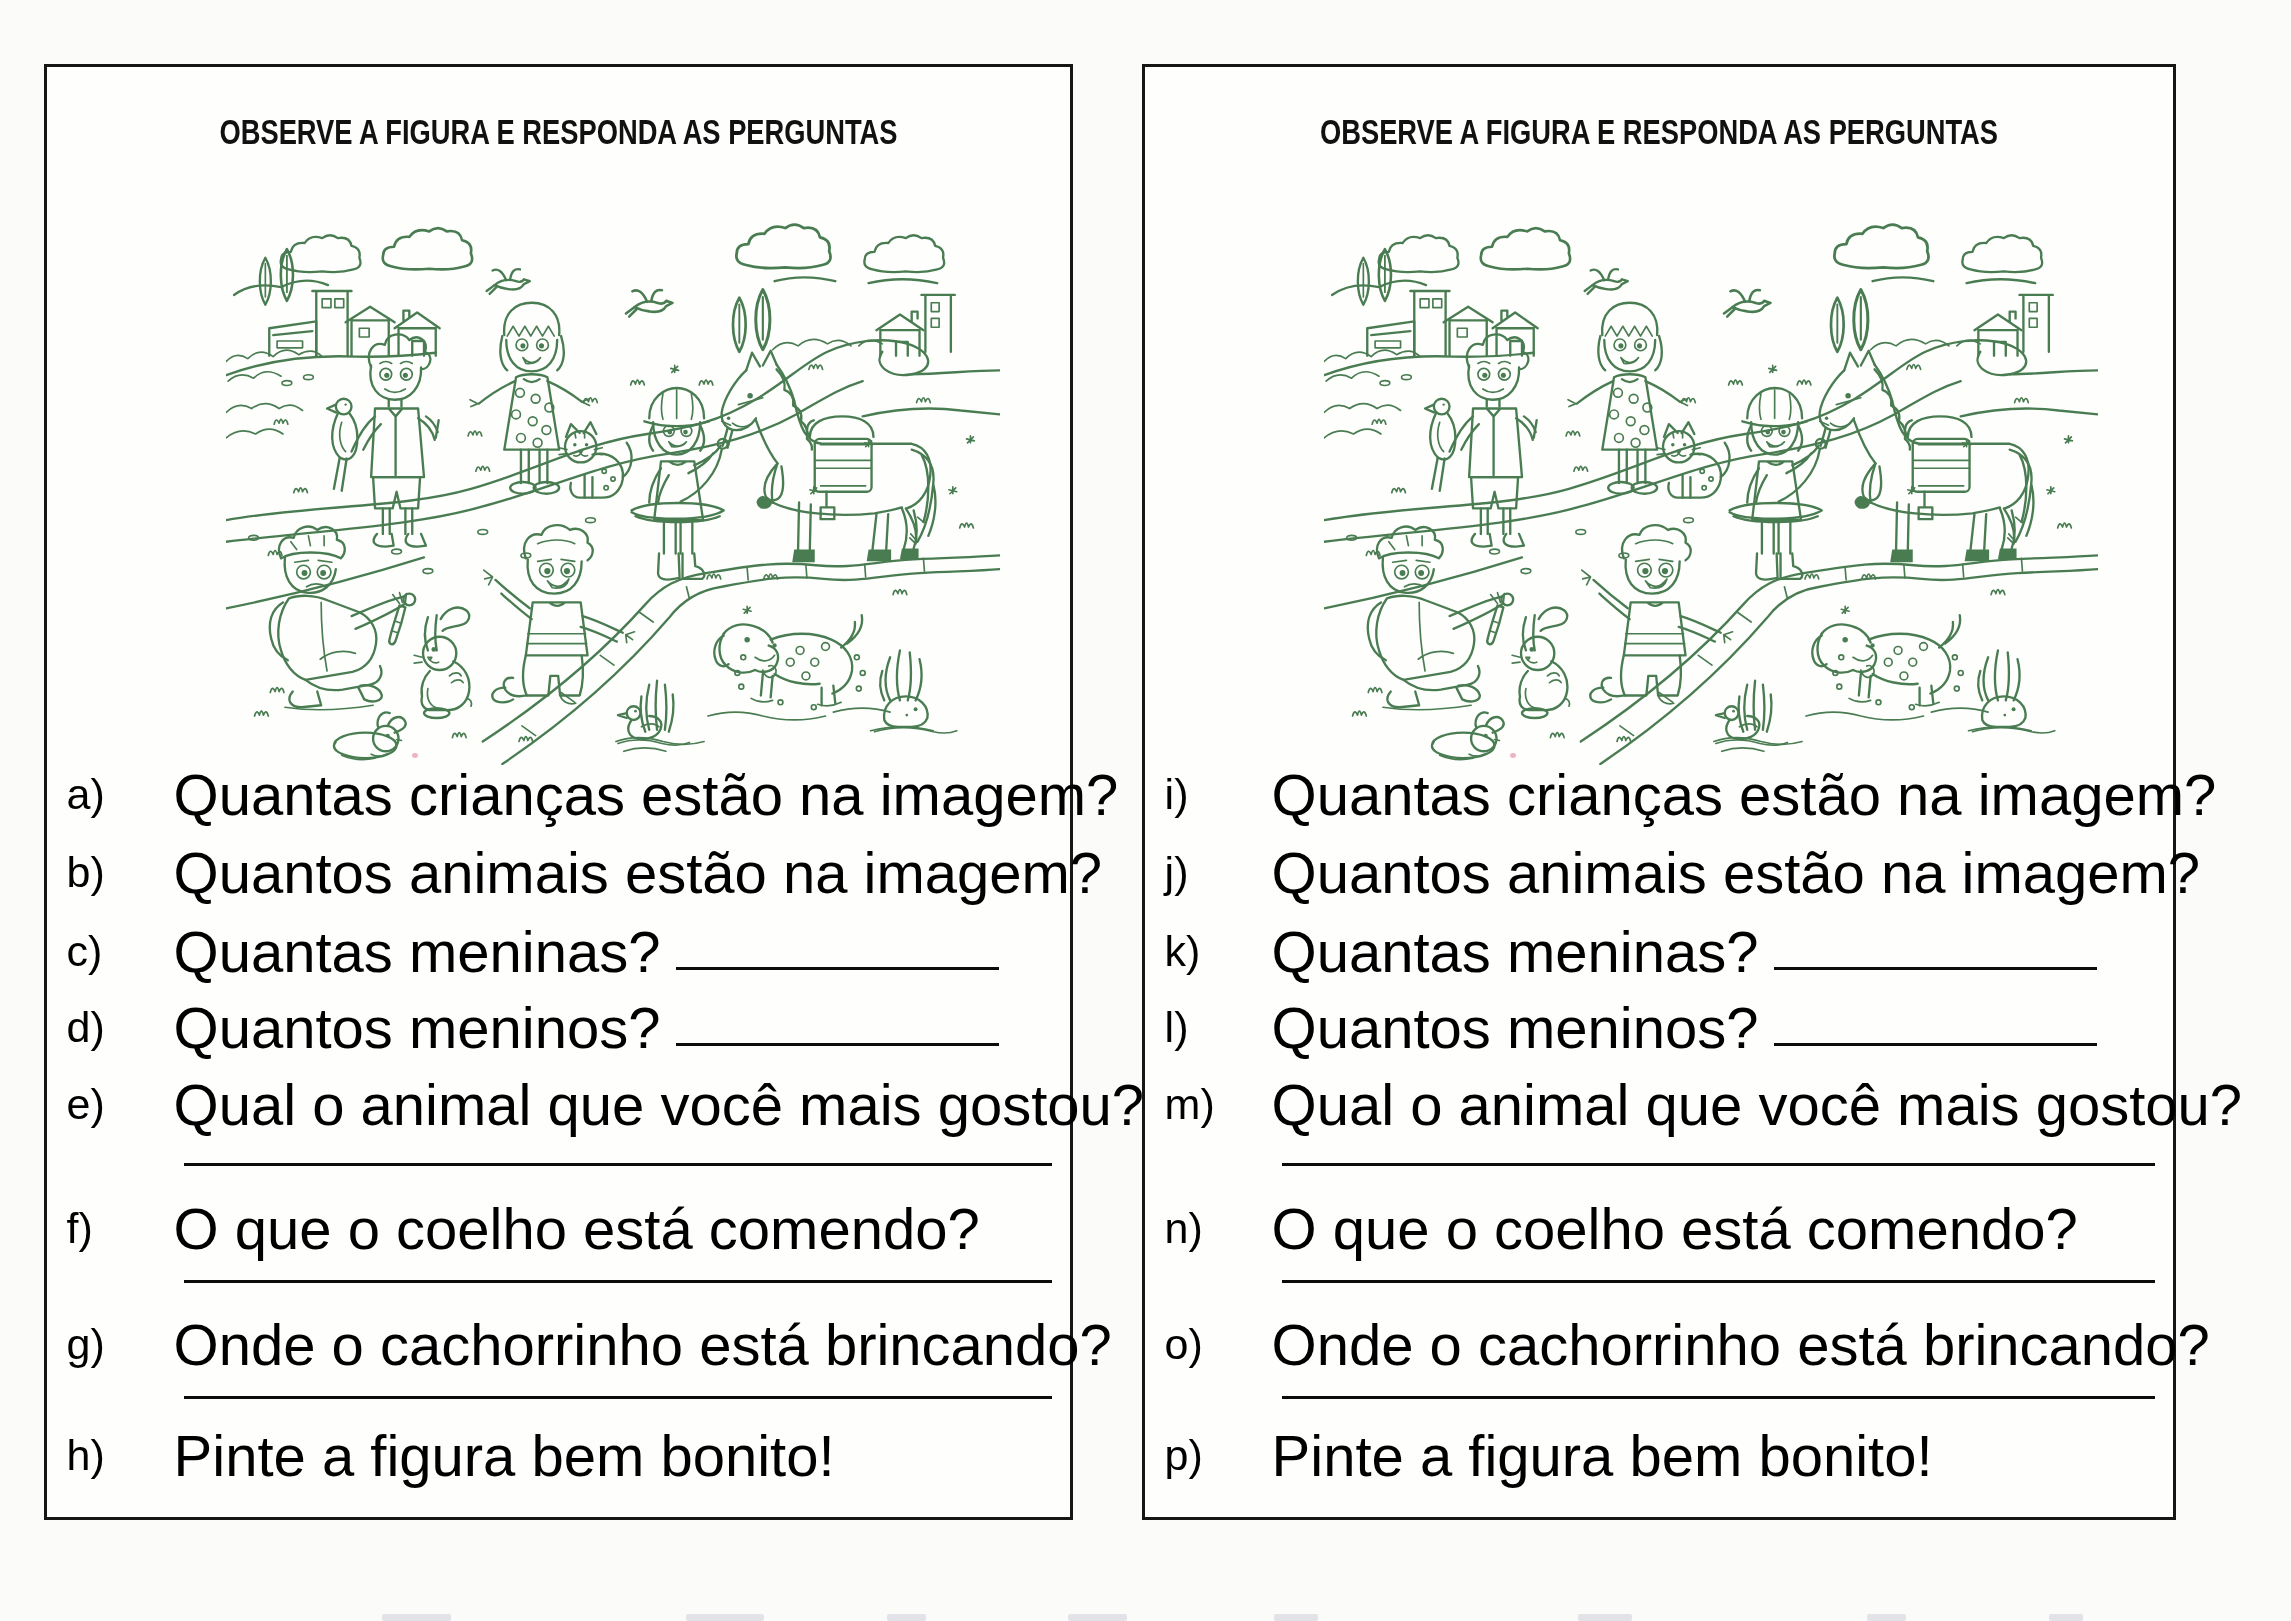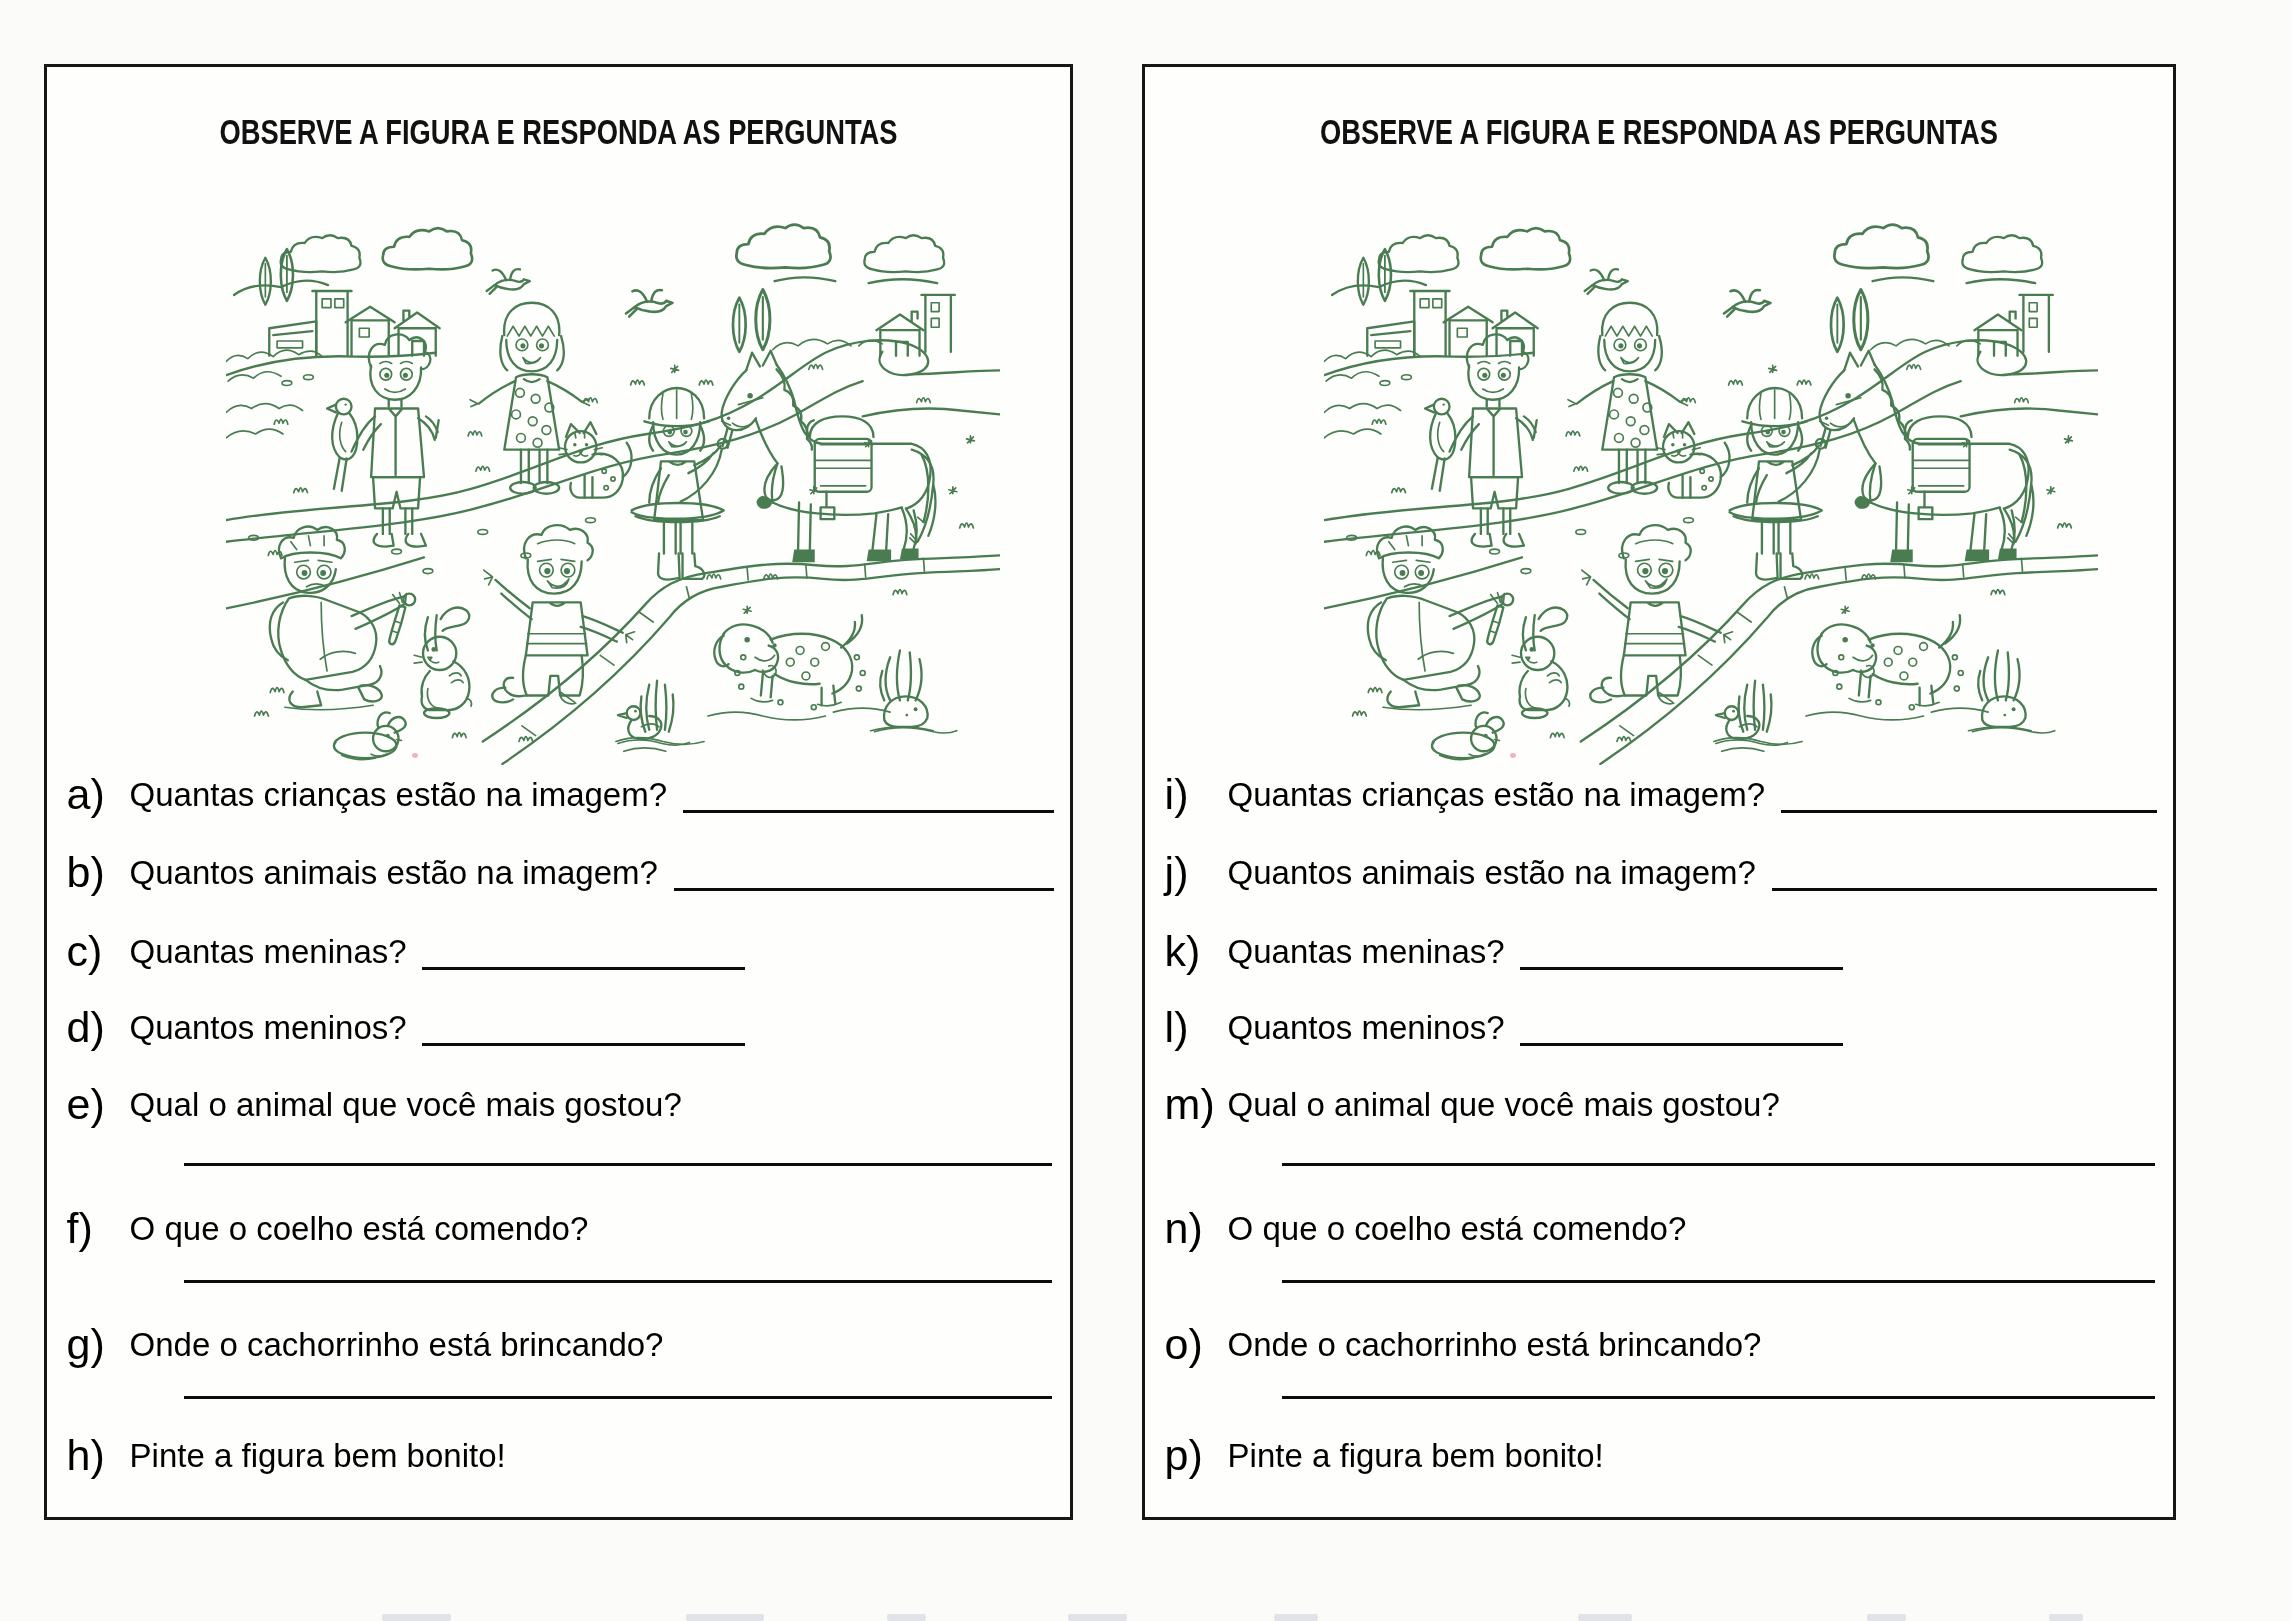--- a/index.html
+++ b/index.html
@@ -22,21 +22,21 @@
   }
   .scene{
     position:absolute;left:179px;top:130px;width:774px;height:568px;
   }
   .questions{position:absolute;left:0;top:0;right:0;bottom:0;}
   .q-row{
     position:absolute;left:19.6px;right:15.7px;height:51px;
     display:flex;align-items:flex-end;white-space:nowrap;
   }
   .q-label{flex:0 0 63px;font-size:43px;line-height:49px;}
-  .q-text{font-size:33px;line-height:49px;}
+  .q-text{font-size:58px;line-height:49px;margin-left:44px;}
   .q-blank{border-bottom:3.9px solid #0c0c0c;height:7.8px;margin-left:15.7px;margin-bottom:5.9px;}
   .q-blank.fill{flex:1 1 39px;}
   .q-blank.short{flex:0 0 323px;}
   .q-rule{position:absolute;left:137px;right:17.6px;height:0;border-bottom:3.9px solid #0c0c0c;}
   .pink-dot{position:absolute;width:5.9px;height:4.9px;border-radius:50%;
     background:#eba7bc;opacity:.85;left:365px;top:686px;}
   .edge-smudge{position:absolute;height:6.9px;bottom:0;background:#ccd0da;opacity:.55;border-radius:2px;}
   svg .ink{stroke:#4a7c52;fill:none;stroke-width:2.4;stroke-linecap:round;stroke-linejoin:round;}
   svg .thin{stroke-width:1.7;}
   svg .fillink{fill:#4a7c52;stroke:none;}

